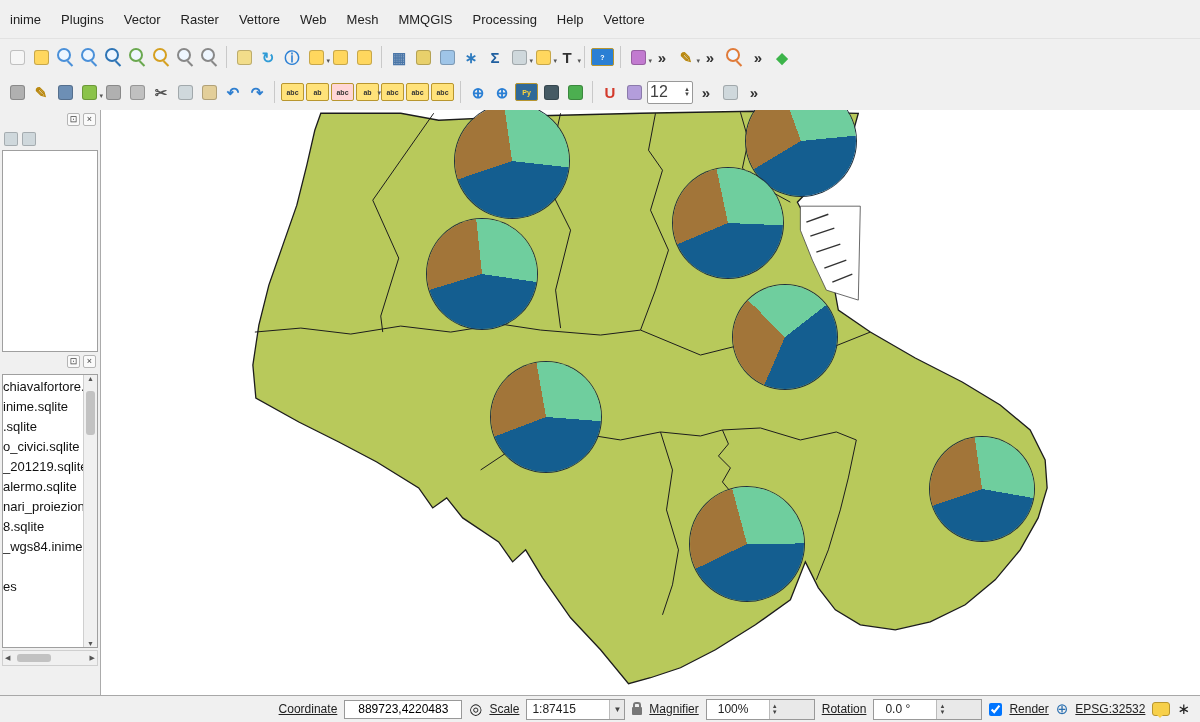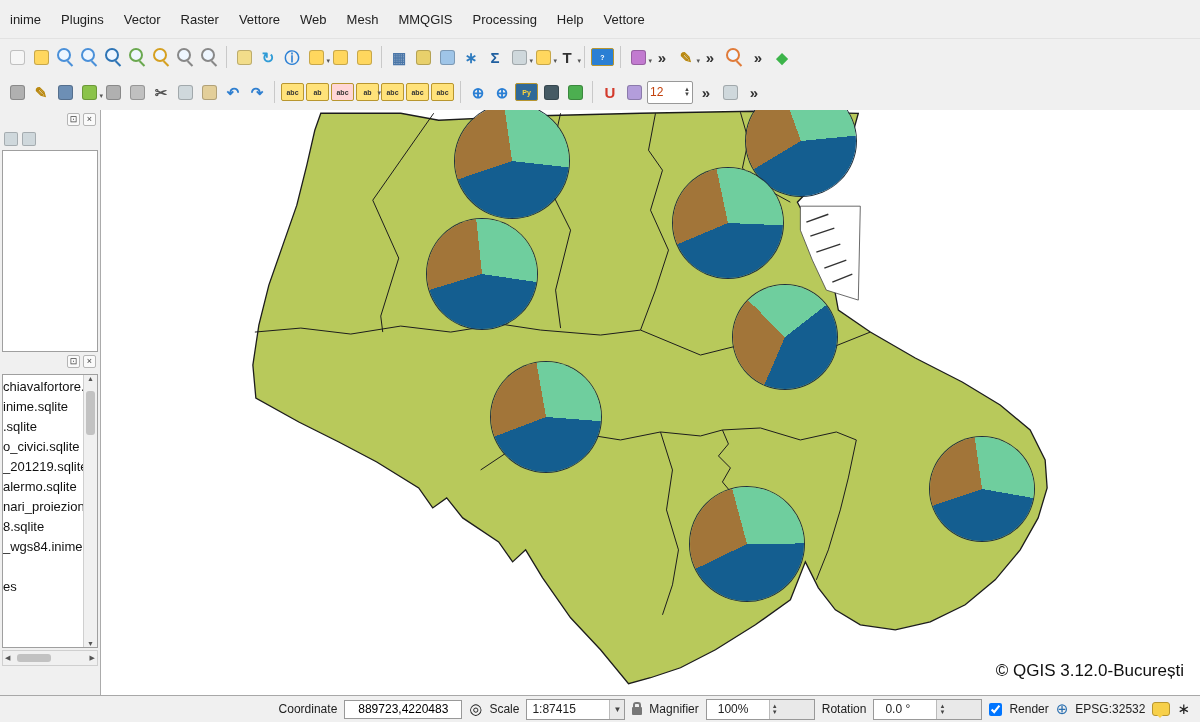--- a/index.html
+++ b/index.html
@@ -25,21 +25,21 @@
        border-radius:50%;position:absolute;top:2px;left:3px;background:#eef6ff;}
   .tbi.mag::after{content:"";width:2px;height:7px;background:var(--c,#444);
        position:absolute;bottom:1px;right:5px;transform:rotate(-45deg);}
   .tbi.glyph b{font-weight:bold;font-style:normal;font-size:15px;line-height:1;}
   .tbi.badge{width:21px;height:16px;background:var(--b,#ffe27a);
        border:1px solid #b8962f;border-radius:2px;}
   .tbi.badge b{font-size:7px;font-weight:bold;color:var(--c,#333);font-style:normal;}
   .tbi .dd{font-style:normal;font-size:7px;color:#555;position:absolute;right:-3px;bottom:3px;}
   .tbi.spin{width:40px;height:21px;background:#fff;border:1px solid #999;border-radius:2px;
        justify-content:space-between;padding:0 2px;}
-  .tbi.spin b{font-size:12px;font-weight:normal;font-style:normal;color:#c2410c;}
+  .tbi.spin b{font-size:16px;font-weight:normal;font-style:normal;color:#404040;}
   .tbi.spin i.ar{display:flex;flex-direction:column;font-style:normal;}
   .tbi.spin i.ar u{text-decoration:none;font-size:6px;line-height:5px;color:#444;}
   .tsep{width:1px;height:22px;background:#c9c9c9;margin:0 4px;flex:0 0 auto;}
 
   
   #left-panel{position:absolute;left:0;top:110px;width:100px;height:585px;
        background:#f0f0f0;border-right:1px solid #ababab;font-size:13px;}
   .panel-head{height:18px;display:flex;justify-content:flex-end;align-items:center;
        gap:3px;padding-right:4px;}
   .panel-btn{width:11px;height:11px;font-size:9px;line-height:11px;text-align:center;
@@ -67,21 +67,21 @@
   #map-canvas{position:absolute;left:101px;top:110px;width:1099px;height:585px;
        background:#ffffff;overflow:hidden;}
   #map-svg{position:absolute;left:0;top:0;}
   .pie{position:absolute;border-radius:50%;box-shadow:0 0 0 1px #20303c;}
   #copyright{position:absolute;right:16px;bottom:14px;font-size:17px;color:#101010;}
 
   
   #statusbar{position:absolute;left:0;top:695px;width:1200px;height:27px;
        background:#f0f0f0;border-top:1px solid #a8a8a8;display:flex;align-items:center;
        justify-content:flex-end;gap:7px;font-size:12px;padding:0 10px;box-sizing:border-box;}
-  .sb-label{color:#222;}
+  .sb-label{color:#222;text-decoration:underline;}
   .sb-input{height:17px;border:1px solid #999;background:#fff;font-size:12px;
        font-family:"Liberation Sans",sans-serif;padding:0 3px;}
   #coordinate-input{width:110px;text-align:center;}
   .sb-combo{height:19px;border:1px solid #999;background:#fff;display:flex;
        align-items:center;cursor:pointer;gap:24px;}
   .sb-combo span{padding:0 5px;min-width:48px;}
   .sb-combo i{font-style:normal;font-size:8px;color:#444;border-left:1px solid #bbb;
        padding:0 3px;height:100%;display:flex;align-items:center;background:#e9e9e9;}
   .sb-spin{height:19px;border:1px solid #999;background:#fff;display:flex;align-items:center;}
   .sb-spin span{padding:0 11px;min-width:40px;}
@@ -335,21 +335,20 @@
 
     <path d="M700,96 L760,96 L758,190 L726,180 L712,150 L700,120 Z" fill="#ffffff" stroke="#444444" stroke-width="0.8"></path>
     <g stroke="#333333" stroke-width="1.5">
       <line x1="706" y1="112" x2="728" y2="104"></line>
       <line x1="710" y1="126" x2="734" y2="118"></line>
       <line x1="716" y1="142" x2="740" y2="134"></line>
       <line x1="724" y1="158" x2="746" y2="150"></line>
       <line x1="732" y1="172" x2="752" y2="164"></line>
     </g>
   </svg>
-  <div id="copyright">© QGIS 3.12.0-București</div>
 <div class="pie" style="left: 354px; top: -6px; width: 114px; height: 114px; background: conic-gradient(from -8deg, rgb(111, 206, 158) 0deg, rgb(111, 206, 158) 104.4deg, rgb(20, 94, 144) 104.4deg, rgb(20, 94, 144) 259.2deg, rgb(162, 117, 57) 259.2deg, rgb(162, 117, 57) 360deg);"></div>
     <div class="pie" style="left: 645px; top: -24px; width: 110px; height: 110px; background: conic-gradient(from -20deg, rgb(111, 206, 158) 0deg, rgb(111, 206, 158) 104.4deg, rgb(20, 94, 144) 104.4deg, rgb(20, 94, 144) 259.2deg, rgb(162, 117, 57) 259.2deg, rgb(162, 117, 57) 360deg);"></div>
     <div class="pie" style="left: 572px; top: 58px; width: 110px; height: 110px; background: conic-gradient(from -12deg, rgb(111, 206, 158) 0deg, rgb(111, 206, 158) 104.4deg, rgb(20, 94, 144) 104.4deg, rgb(20, 94, 144) 259.2deg, rgb(162, 117, 57) 259.2deg, rgb(162, 117, 57) 360deg);"></div>
     <div class="pie" style="left: 326px; top: 109px; width: 110px; height: 110px; background: conic-gradient(from -6deg, rgb(111, 206, 158) 0deg, rgb(111, 206, 158) 104.4deg, rgb(20, 94, 144) 104.4deg, rgb(20, 94, 144) 259.2deg, rgb(162, 117, 57) 259.2deg, rgb(162, 117, 57) 360deg);"></div>
     <div class="pie" style="left: 632px; top: 175px; width: 104px; height: 104px; background: conic-gradient(from -45deg, rgb(111, 206, 158) 0deg, rgb(111, 206, 158) 97.2deg, rgb(20, 94, 144) 97.2deg, rgb(20, 94, 144) 248.4deg, rgb(162, 117, 57) 248.4deg, rgb(162, 117, 57) 360deg);"></div>
     <div class="pie" style="left: 390px; top: 252px; width: 110px; height: 110px; background: conic-gradient(from -10deg, rgb(111, 206, 158) 0deg, rgb(111, 206, 158) 104.4deg, rgb(20, 94, 144) 104.4deg, rgb(20, 94, 144) 259.2deg, rgb(162, 117, 57) 259.2deg, rgb(162, 117, 57) 360deg);"></div>
     <div class="pie" style="left: 589px; top: 377px; width: 114px; height: 114px; background: conic-gradient(from -15deg, rgb(111, 206, 158) 0deg, rgb(111, 206, 158) 104.4deg, rgb(20, 94, 144) 104.4deg, rgb(20, 94, 144) 259.2deg, rgb(162, 117, 57) 259.2deg, rgb(162, 117, 57) 360deg);"></div>
     <div class="pie" style="left: 829px; top: 327px; width: 104px; height: 104px; background: conic-gradient(from -8deg, rgb(111, 206, 158) 0deg, rgb(111, 206, 158) 108deg, rgb(20, 94, 144) 108deg, rgb(20, 94, 144) 259.2deg, rgb(162, 117, 57) 259.2deg, rgb(162, 117, 57) 360deg);"></div>
   </div>
 

